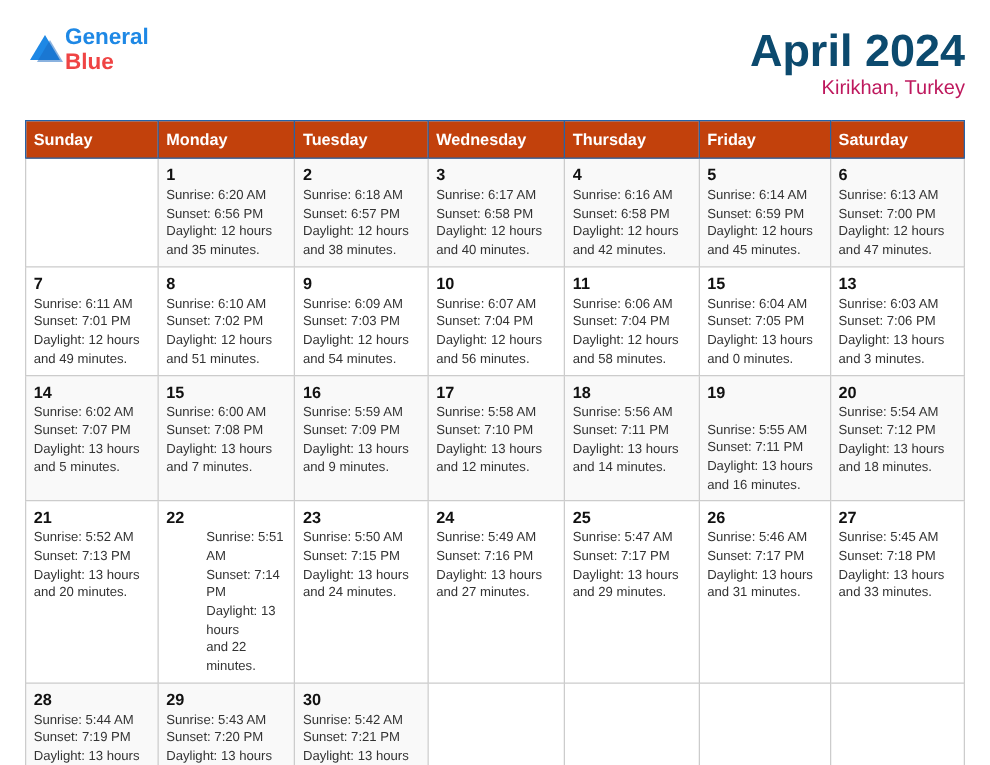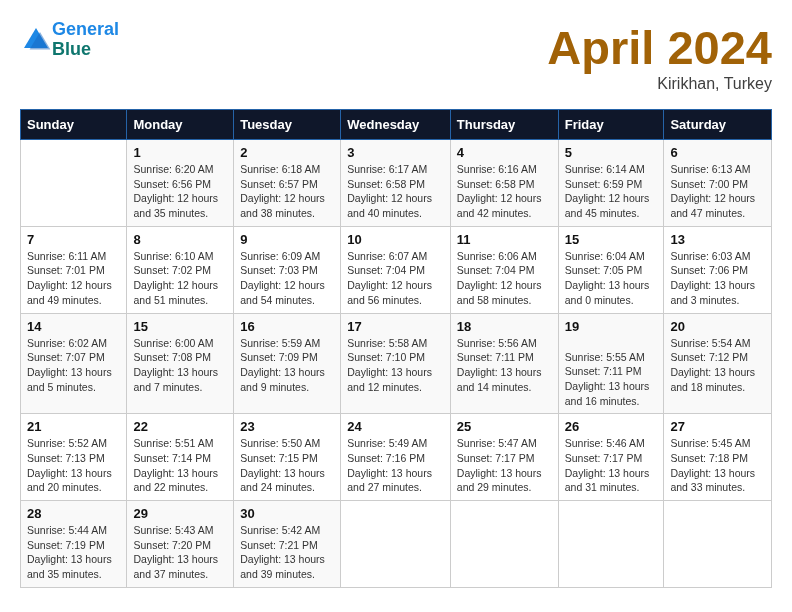--- a/index.html
+++ b/index.html
@@ -31,35 +31,35 @@
       color: #1e88e5;
     }
     .logo-icon {
       width: 32px;
       height: 32px;
     }
     .title-block {
       text-align: right;
     }
     .month-title {
-      font-size: 47px;
+      font-size: 36px;
       font-weight: bold;
-      color: #a16207;
+      color: #0c4a6e;
     }
     .location-title {
       font-size: 16px;
-      color: #404040;
+      color: #be185d;
     }
     table {
       width: 100%;
       border-collapse: collapse;
       font-size: 11px;
     }
     thead tr th {
-      background-color: #0f172a;
+      background-color: #c2410c;
       color: #fff;
       padding: 7px 6px;
       text-align: left;
       font-size: 13px;
       font-weight: bold;
       border: 1px solid #2563a8;
     }
     tbody tr td {
       border: 1px solid #ccc;
       padding: 5px 6px;
@@ -91,21 +91,21 @@
 <body>
 
 <div class="header">
   <div class="logo">
     <svg class="logo-icon" viewBox="0 0 40 40">
       <polygon points="20,5 35,30 5,30" fill="#1e88e5"></polygon>
       <polygon points="25,10 38,32 12,32" fill="#1565c0" opacity="0.5"></polygon>
     </svg>
     <div class="logo-text">
       <div><span>General</span></div>
-      <div><span style="color:#0f766e">Blue</span></div>
+      <div><span style="color:#ef4444">Blue</span></div>
     </div>
   </div>
   <div class="title-block">
     <div class="month-title">April 2024</div>
     <div class="location-title">Kirikhan, Turkey</div>
   </div>
 </div>
 
 <table>
   <thead>
@@ -270,21 +270,21 @@
       <tr>
         <td>
           <span class="day-num">21</span>
           <div class="day-info" style="white-space: pre-line;">Sunrise: 5:52 AM
 Sunset: 7:13 PM
 Daylight: 13 hours
 and 20 minutes.</div>
         </td>
         <td>
           <span class="day-num">22</span>
-          <div class="day-info" style="white-space: pre-line;">Sunrise: 5:51 AM
+          <div class="day-info" style="white-space: pre-line; margin-left: 32px;">Sunrise: 5:51 AM
 Sunset: 7:14 PM
 Daylight: 13 hours
 and 22 minutes.</div>
         </td>
         <td>
           <span class="day-num">23</span>
           <div class="day-info" style="white-space: pre-line;">Sunrise: 5:50 AM
 Sunset: 7:15 PM
 Daylight: 13 hours
 and 24 minutes.</div>

